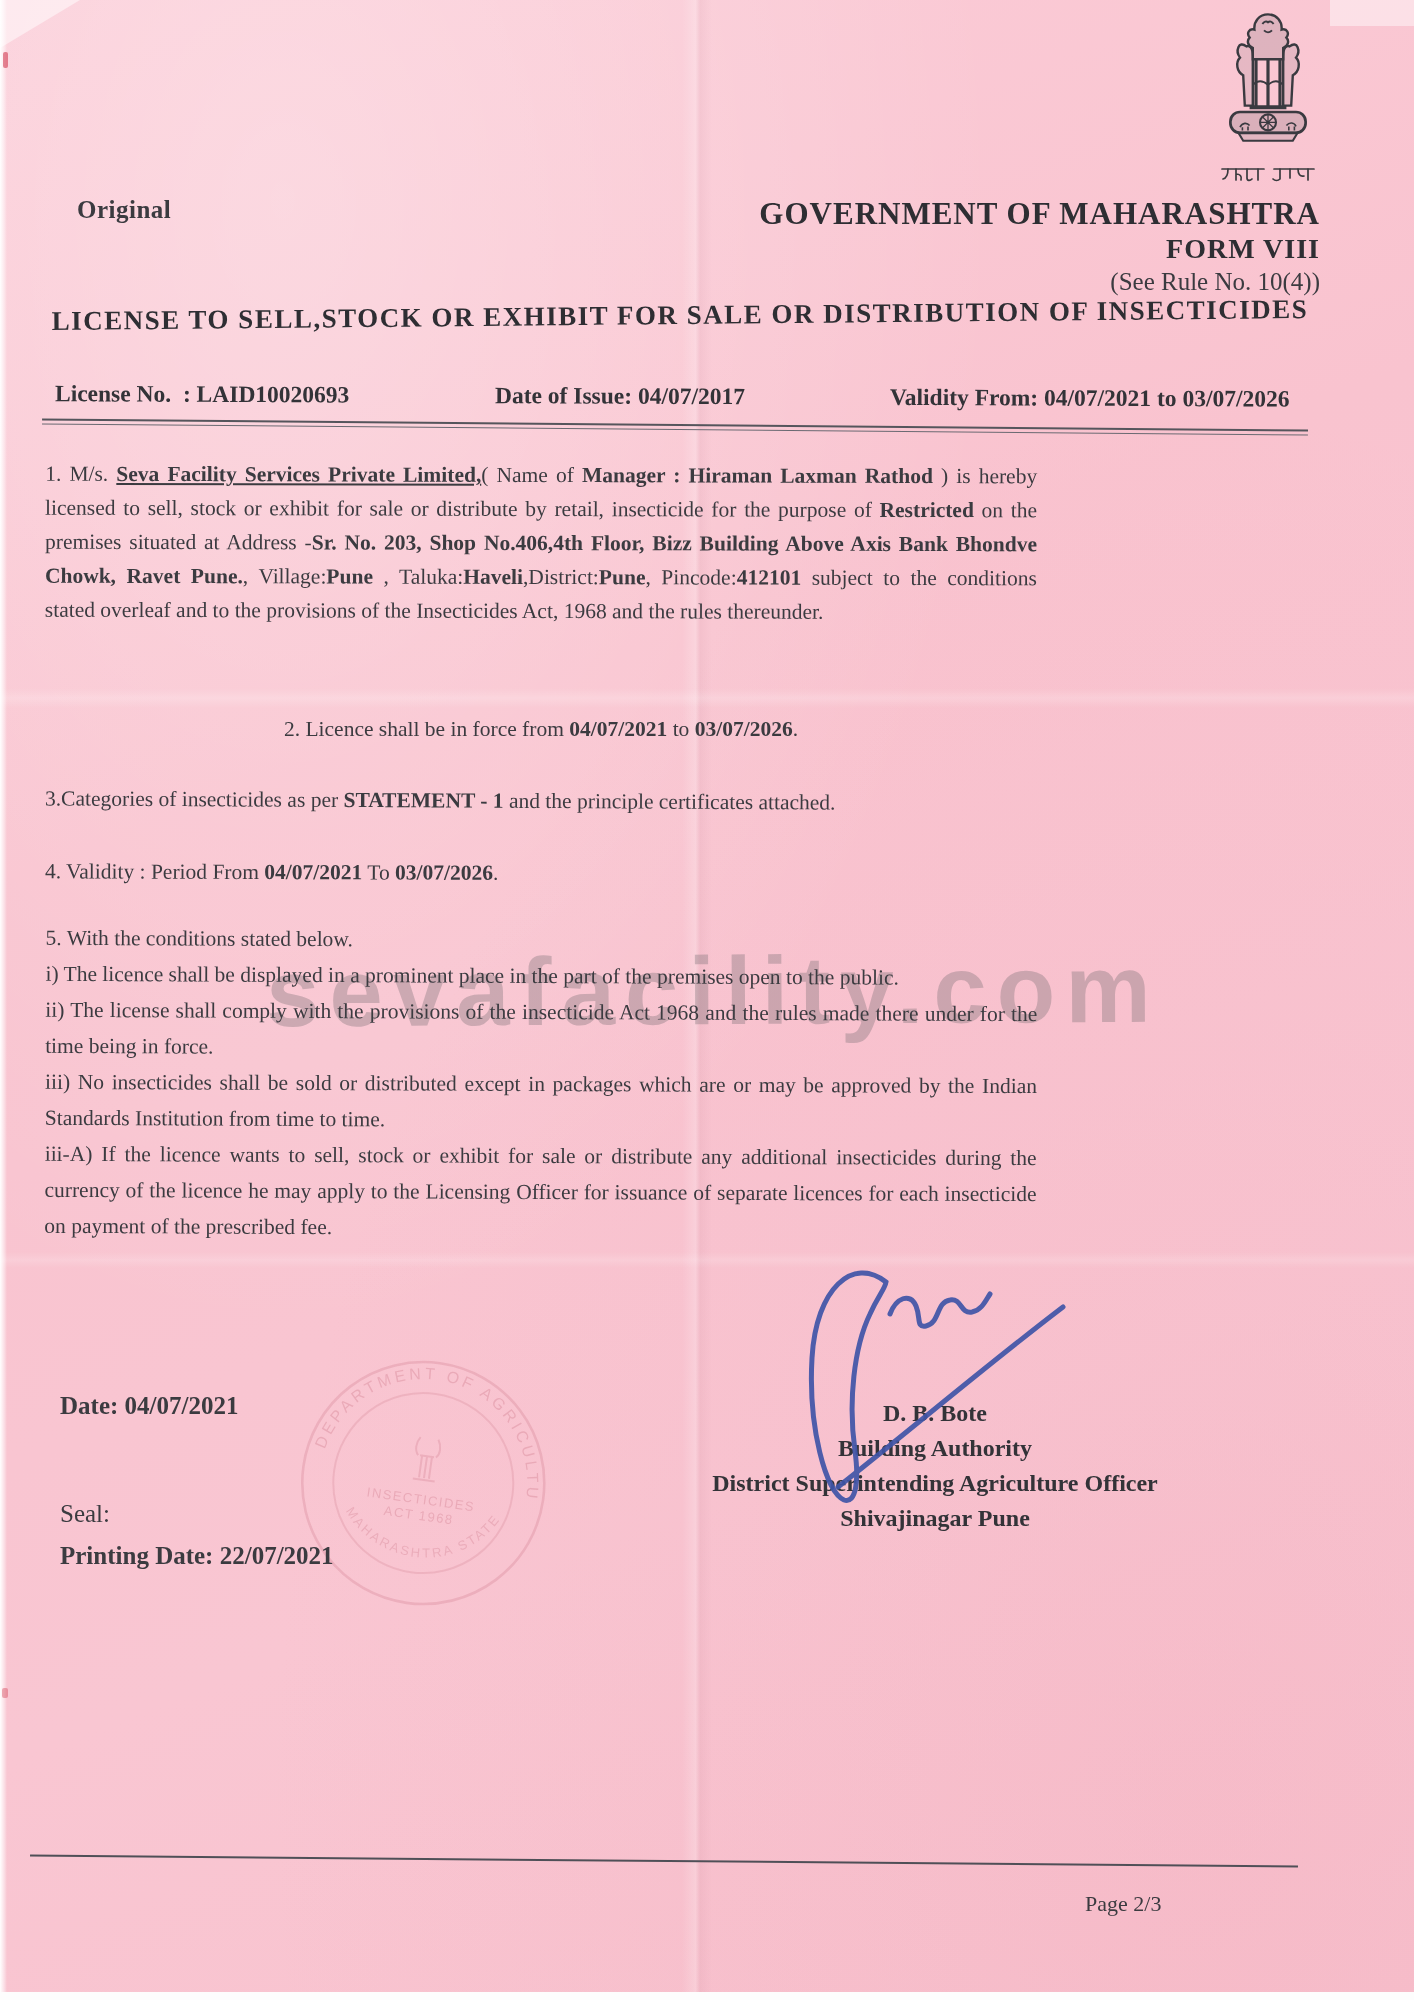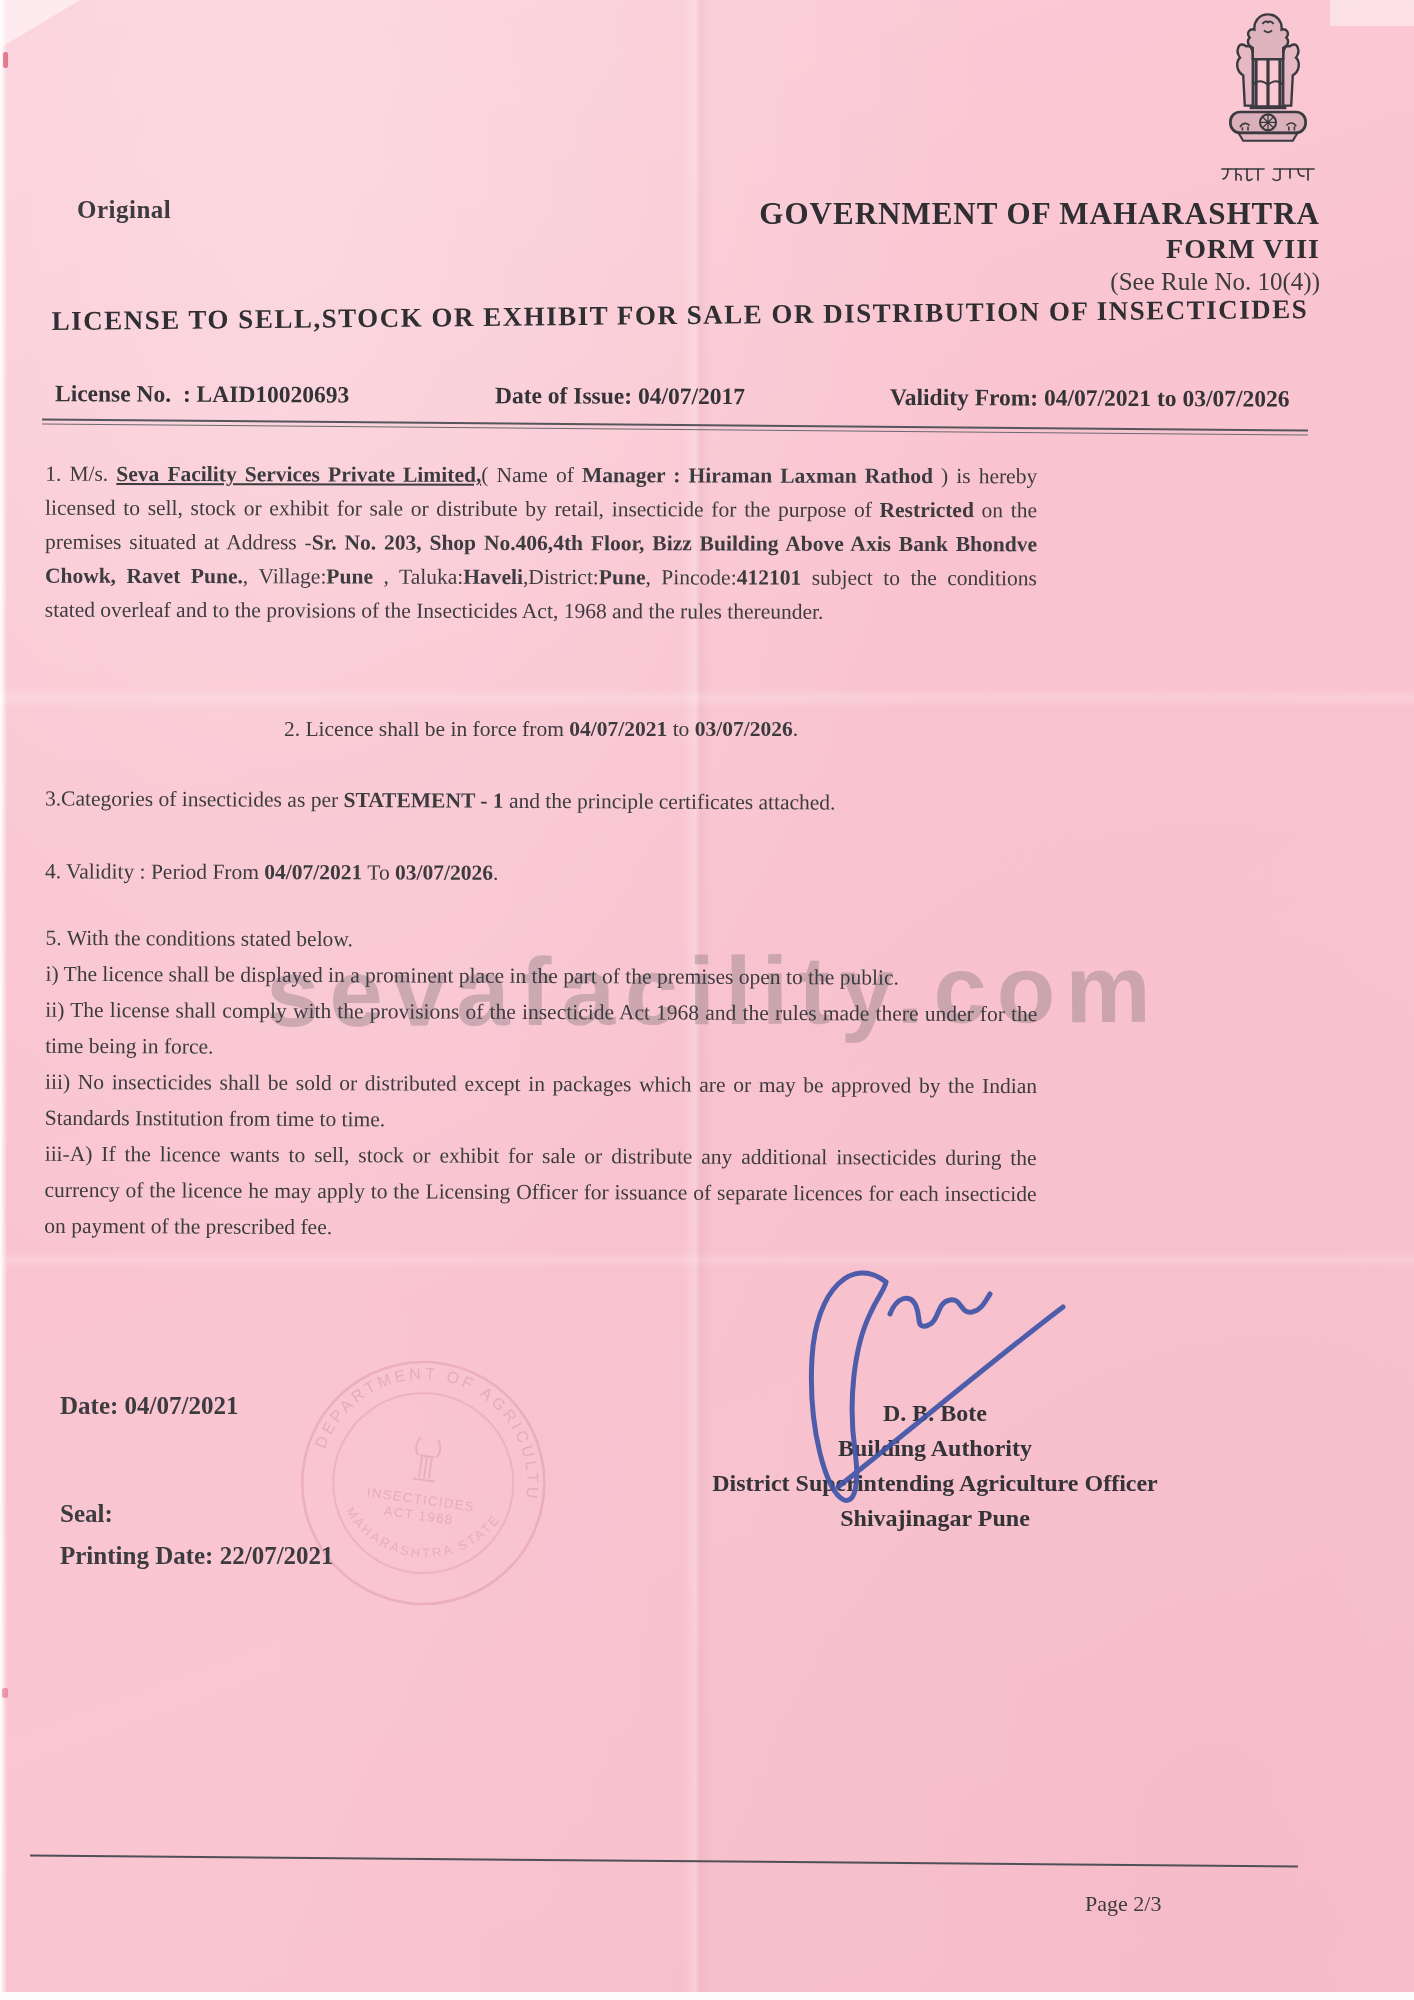--- a/index.html
+++ b/index.html
@@ -53,21 +53,21 @@
 
   
   .watermark { left: 266px; top: 936px; font-family: "Liberation Sans", "DejaVu Sans", sans-serif; font-weight: bold; font-size: 96px; letter-spacing: 10px; color: rgba(124,113,119,0.36); white-space: nowrap; transform: rotate(-0.3deg); z-index: 2; }
 
   
   .sig-svg { left: 758px; top: 1252px; z-index: 4; }
   .sig-block { left: 640px; top: 1396px; width: 590px; text-align: center; font-size: 24px; font-weight: bold; line-height: 35px; color: #333338; z-index: 3; }
 
   
   .date-line { left: 60px; top: 1392px; font-size: 25px; font-weight: bold; z-index: 3; }
-  .seal-line { left: 60px; top: 1500px; font-size: 25px; font-weight: bold; z-index: 3; }
+  .seal-line { left: 60px; top: 1500px; font-size: 25px; font-weight: normal; z-index: 3; }
   .print-line { left: 60px; top: 1542px; font-size: 25px; font-weight: bold; z-index: 3; }
 
   
   .stamp { left: 292px; top: 1352px; z-index: 2; opacity: 0.55; transform: rotate(8deg); }
 
   
   .footer-rule { left: 30px; top: 1860px; width: 1268px; height: 3px; border-top: 2.5px solid #4f4f57; transform: rotate(0.5deg); z-index: 3; }
   .page-number { left: 1085px; top: 1891px; font-size: 22px; z-index: 3; }
 </style>
 </head>

